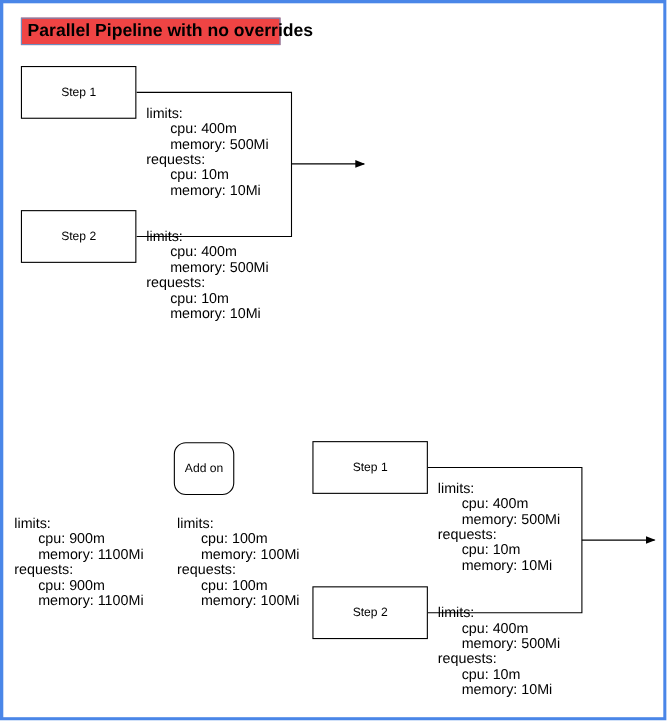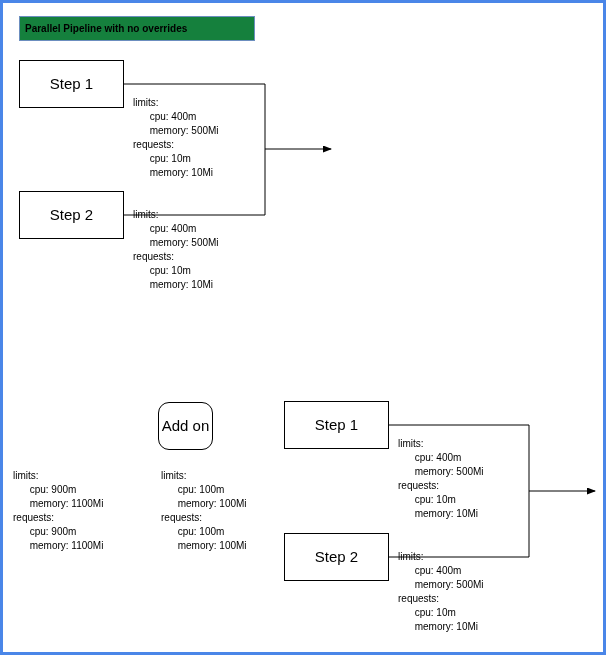--- a/index.html
+++ b/index.html
@@ -19,47 +19,47 @@
   }
   .connectors {
     position: absolute;
     left: 0;
     top: 0;
     pointer-events: none;
   }
   .title-box {
     position: absolute;
     box-sizing: border-box;
-    background: #15803d;
+    background: #ef4444;
     border: 1px solid #6c8ebf;
     display: flex;
     align-items: center;
     padding-left: 5px;
-    font-size: 10px;
+    font-size: 16px;
     font-weight: bold;
     color: #000000;
     white-space: nowrap;
   }
   .node {
     position: absolute;
     box-sizing: border-box;
     background: #ffffff;
     border: 1px solid #000000;
     display: flex;
     align-items: center;
     justify-content: center;
     text-align: center;
-    font-size: 15px;
+    font-size: 11px;
     color: #000000;
     line-height: 14px;
     padding: 2px;
   }
   .res {
     position: absolute;
-    font-size: 10px;
+    font-size: 13px;
     line-height: 14px;
     color: #000000;
     white-space: pre;
   }
   
   #title-top        { left: 16px;  top: 13px;  width: 236px; height: 25px; }
   #node-step1-top   { left: 16px;  top: 57px;  width: 105px; height: 48px; }
   #node-step2-top   { left: 16px;  top: 188px; width: 105px; height: 48px; }
   #res-step1-top    { left: 130px; top: 93px;  }
   #res-step2-top    { left: 130px; top: 205px; }

